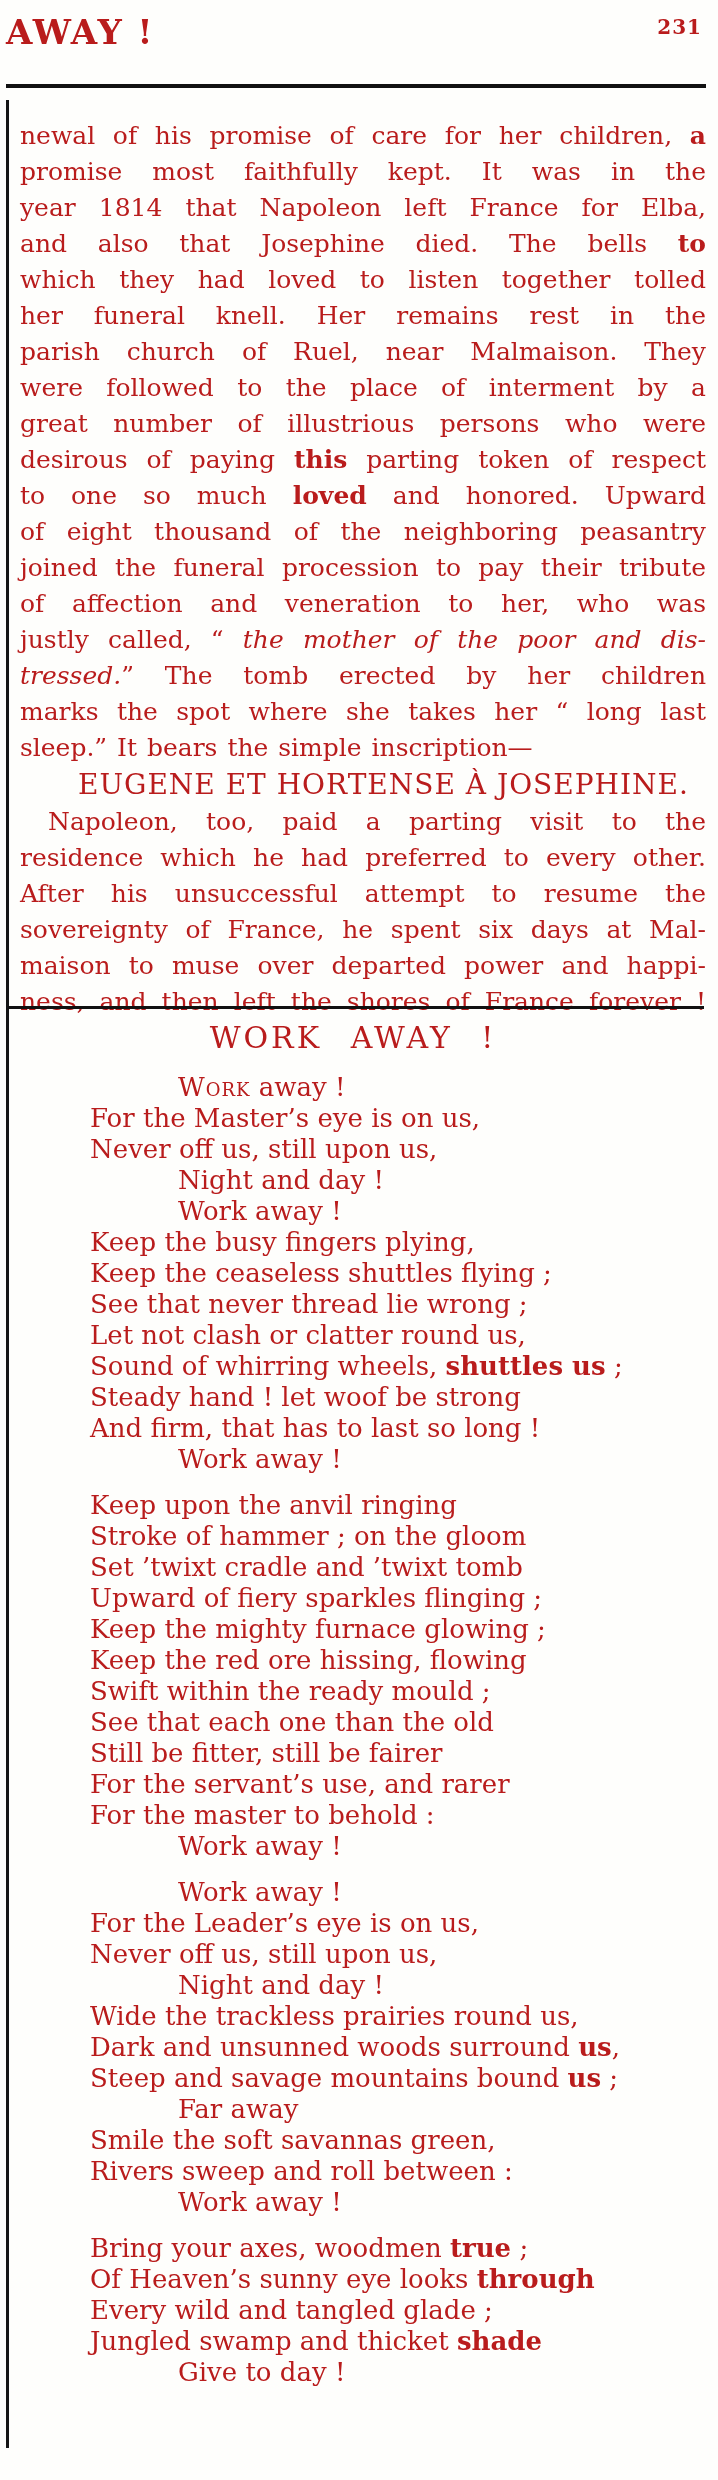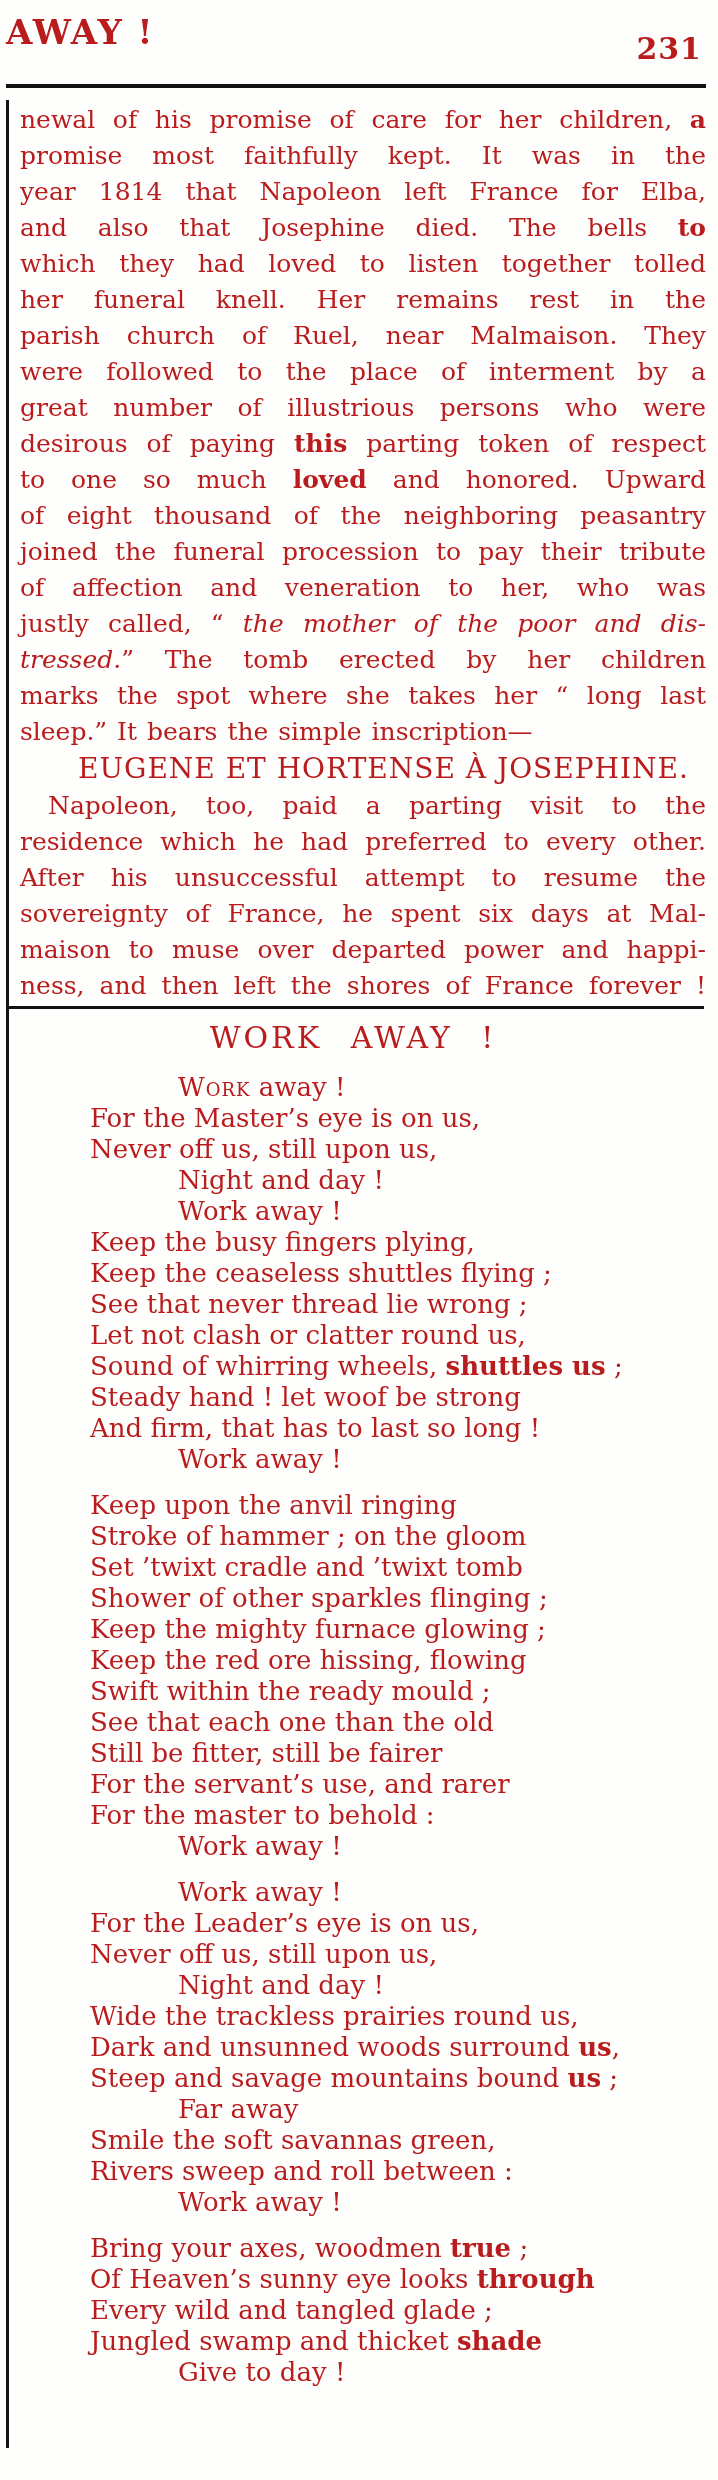--- a/index.html
+++ b/index.html
@@ -11,27 +11,27 @@
     color:#b91c1c;
     overflow:hidden;
   }
   
   .running-head{position:absolute;top:6px;left:0;width:718px;height:56px;}
   .running-title{
     position:absolute;left:6px;top:6px;
     font-size:34px;font-weight:bold;letter-spacing:2px;
   }
   .page-number{
-    position:absolute;right:16px;top:25px;
-    font-size:30px;font-weight:bold;letter-spacing:1px;
+    position:absolute;right:16px;top:9px;
+    font-size:20px;font-weight:bold;letter-spacing:1px;
   }
   .header-rule{position:absolute;top:84px;left:6px;width:700px;height:4px;background:#111;}
   .column-rule{position:absolute;top:100px;left:6px;width:3px;height:2348px;background:#151515;}
   
-  .content{position:absolute;left:20px;top:102px;width:686px;}
+  .content{position:absolute;left:20px;top:118px;width:686px;}
   .prose-line{
     font-size:25px;line-height:36px;
     text-align:justify;text-align-last:justify;
     word-spacing:2px;white-space:normal;
   }
   .prose-line.flush{text-align-last:left;}
   .prose-line.indent{text-indent:28px;}
   .inscription-line{
     font-size:28px;line-height:38px;
     padding-left:58px;letter-spacing:1px;
@@ -112,21 +112,21 @@
         <div class="poem-line">Let not clash or clatter round us,</div>
         <div class="poem-line">Sound of whirring wheels, <b>shuttles us</b> ;</div>
         <div class="poem-line">Steady hand !  let woof be strong</div>
         <div class="poem-line">And firm, that has to last so long !</div>
         <div class="poem-line ind">Work away !</div>
       </div>
       <div class="stanza">
         <div class="poem-line">Keep upon the anvil ringing</div>
         <div class="poem-line">Stroke of hammer ; on the gloom</div>
         <div class="poem-line">Set ’twixt cradle and ’twixt tomb</div>
-        <div class="poem-line">Shower of other sparkles flinging ;</div>
+        <div class="poem-line">Upward of fiery sparkles flinging ;</div>
         <div class="poem-line">Keep the mighty furnace glowing ;</div>
         <div class="poem-line">Keep the red ore hissing, flowing</div>
         <div class="poem-line">Swift within the ready mould ;</div>
         <div class="poem-line">See that each one than the old</div>
         <div class="poem-line">Still be fitter, still be fairer</div>
         <div class="poem-line">For the servant’s use, and rarer</div>
         <div class="poem-line">For the master to behold :</div>
         <div class="poem-line ind">Work away !</div>
       </div>
       <div class="stanza">

